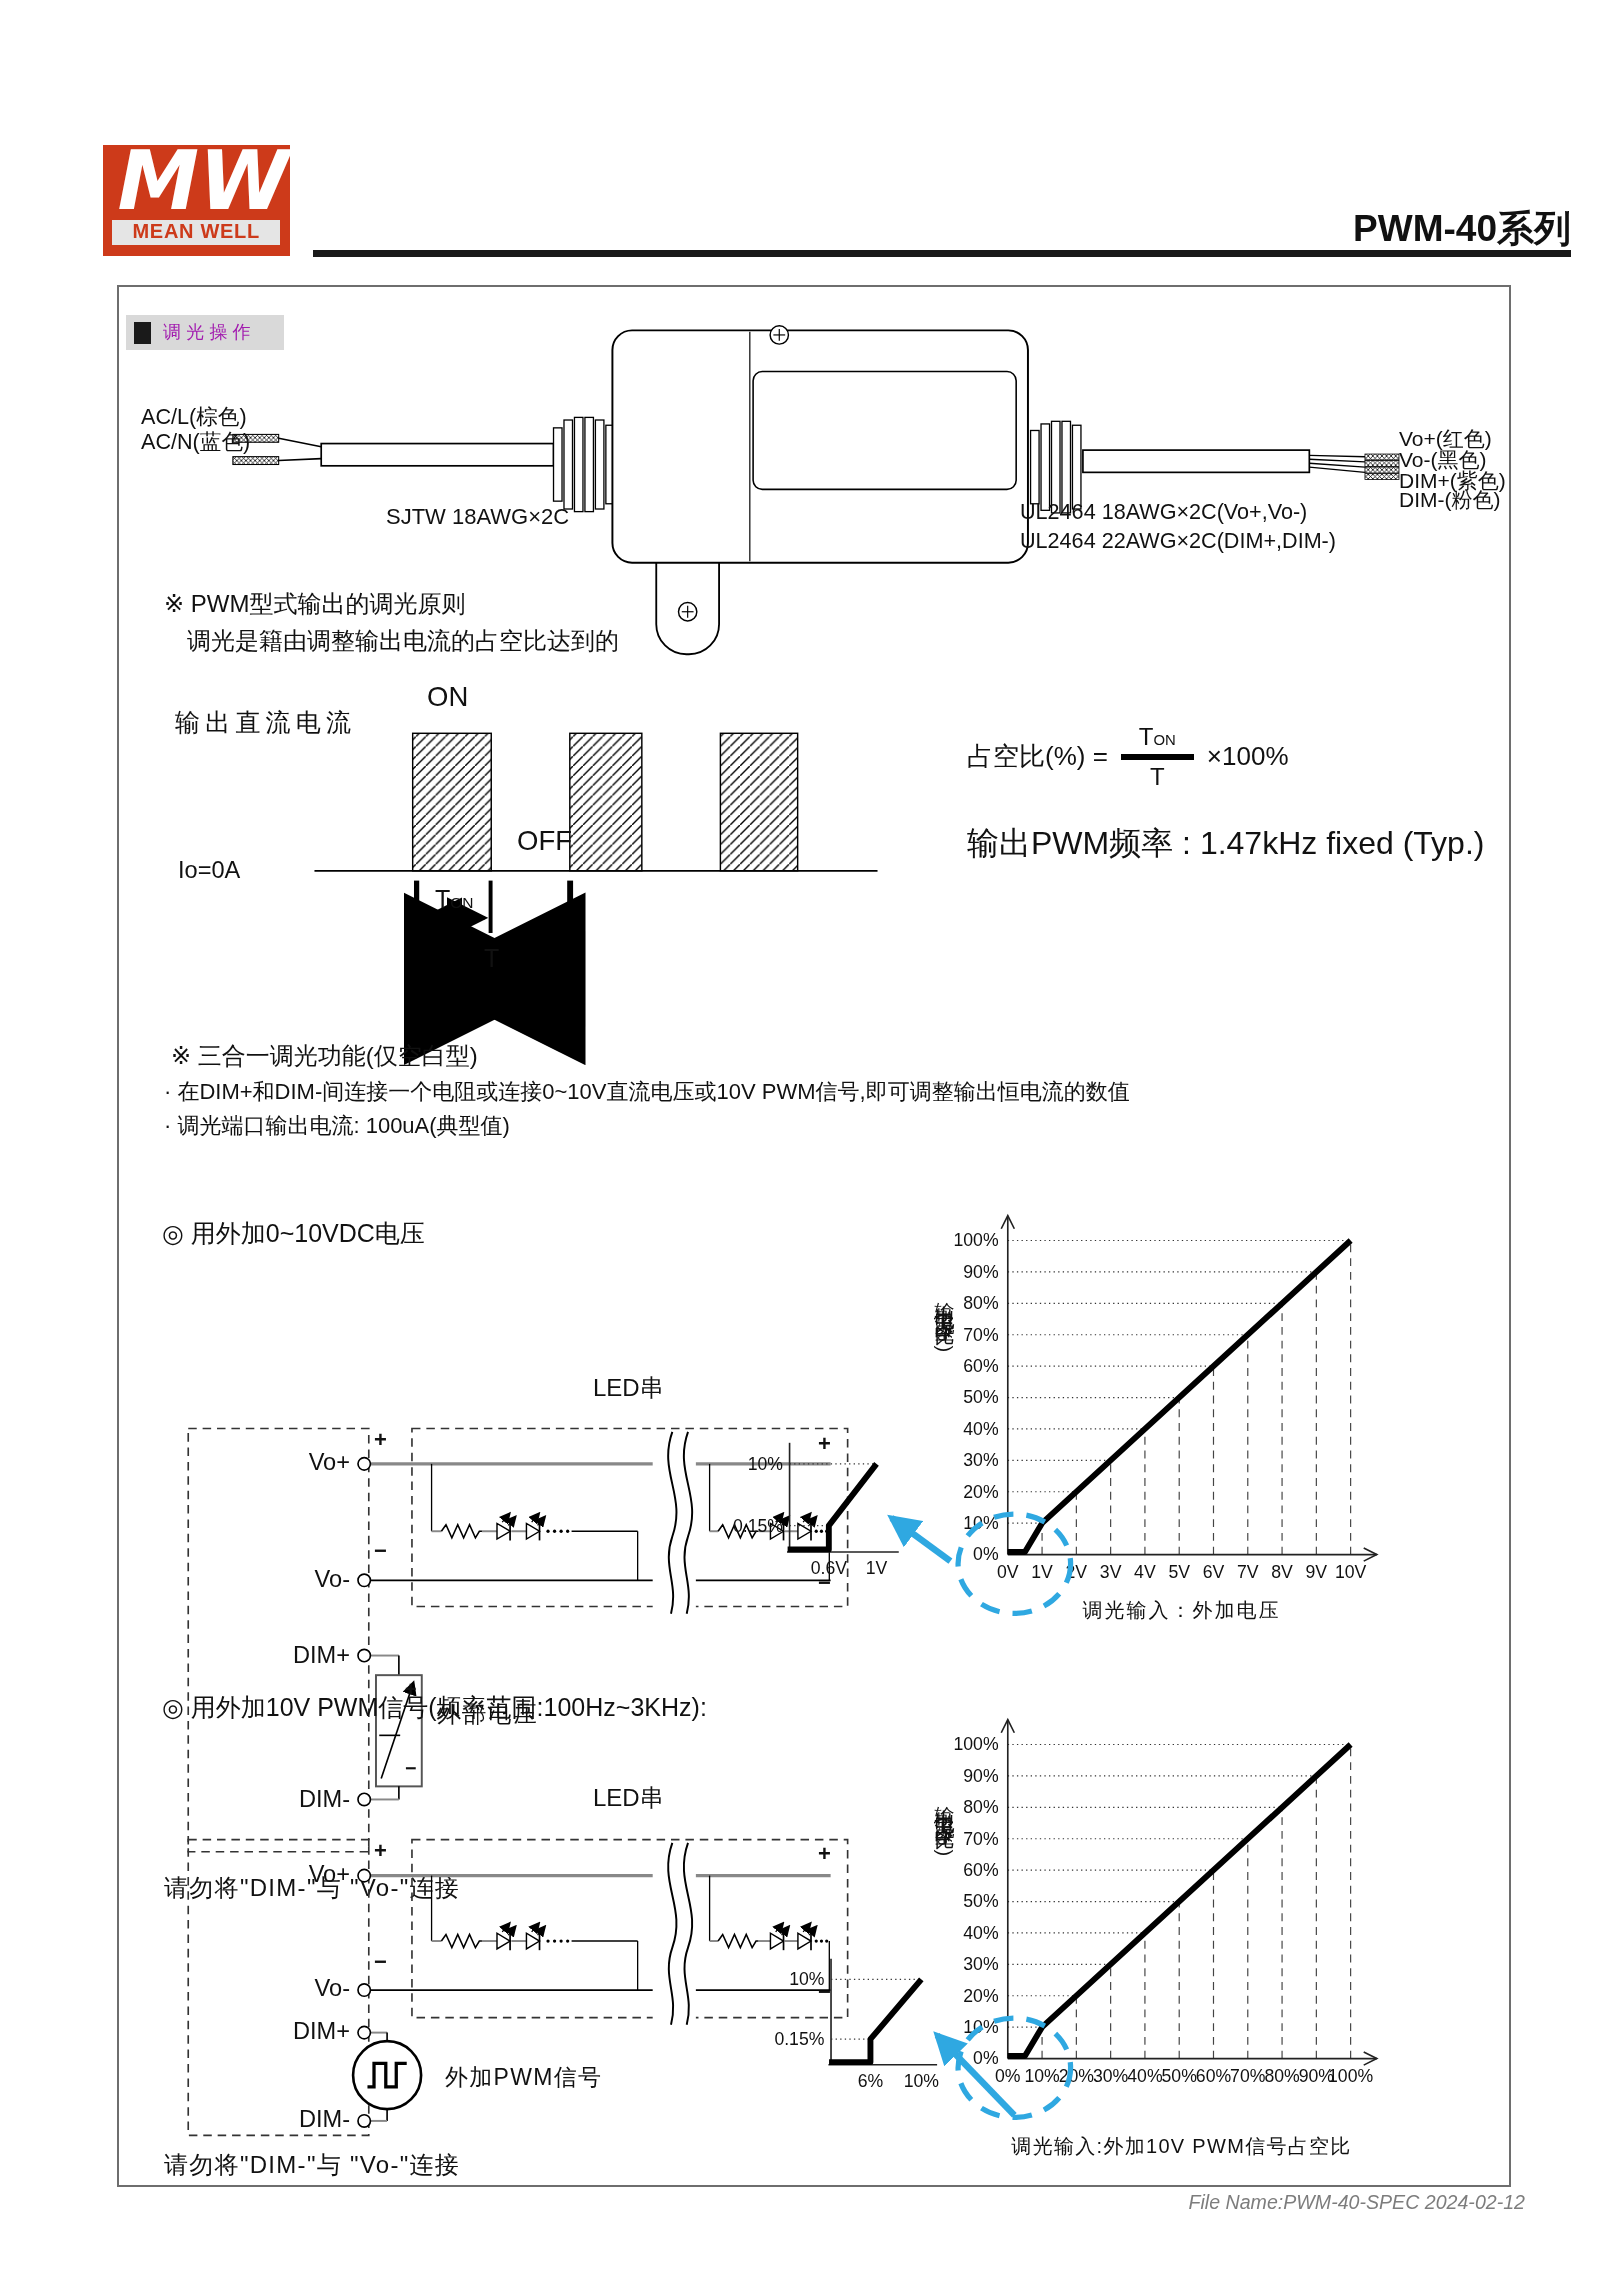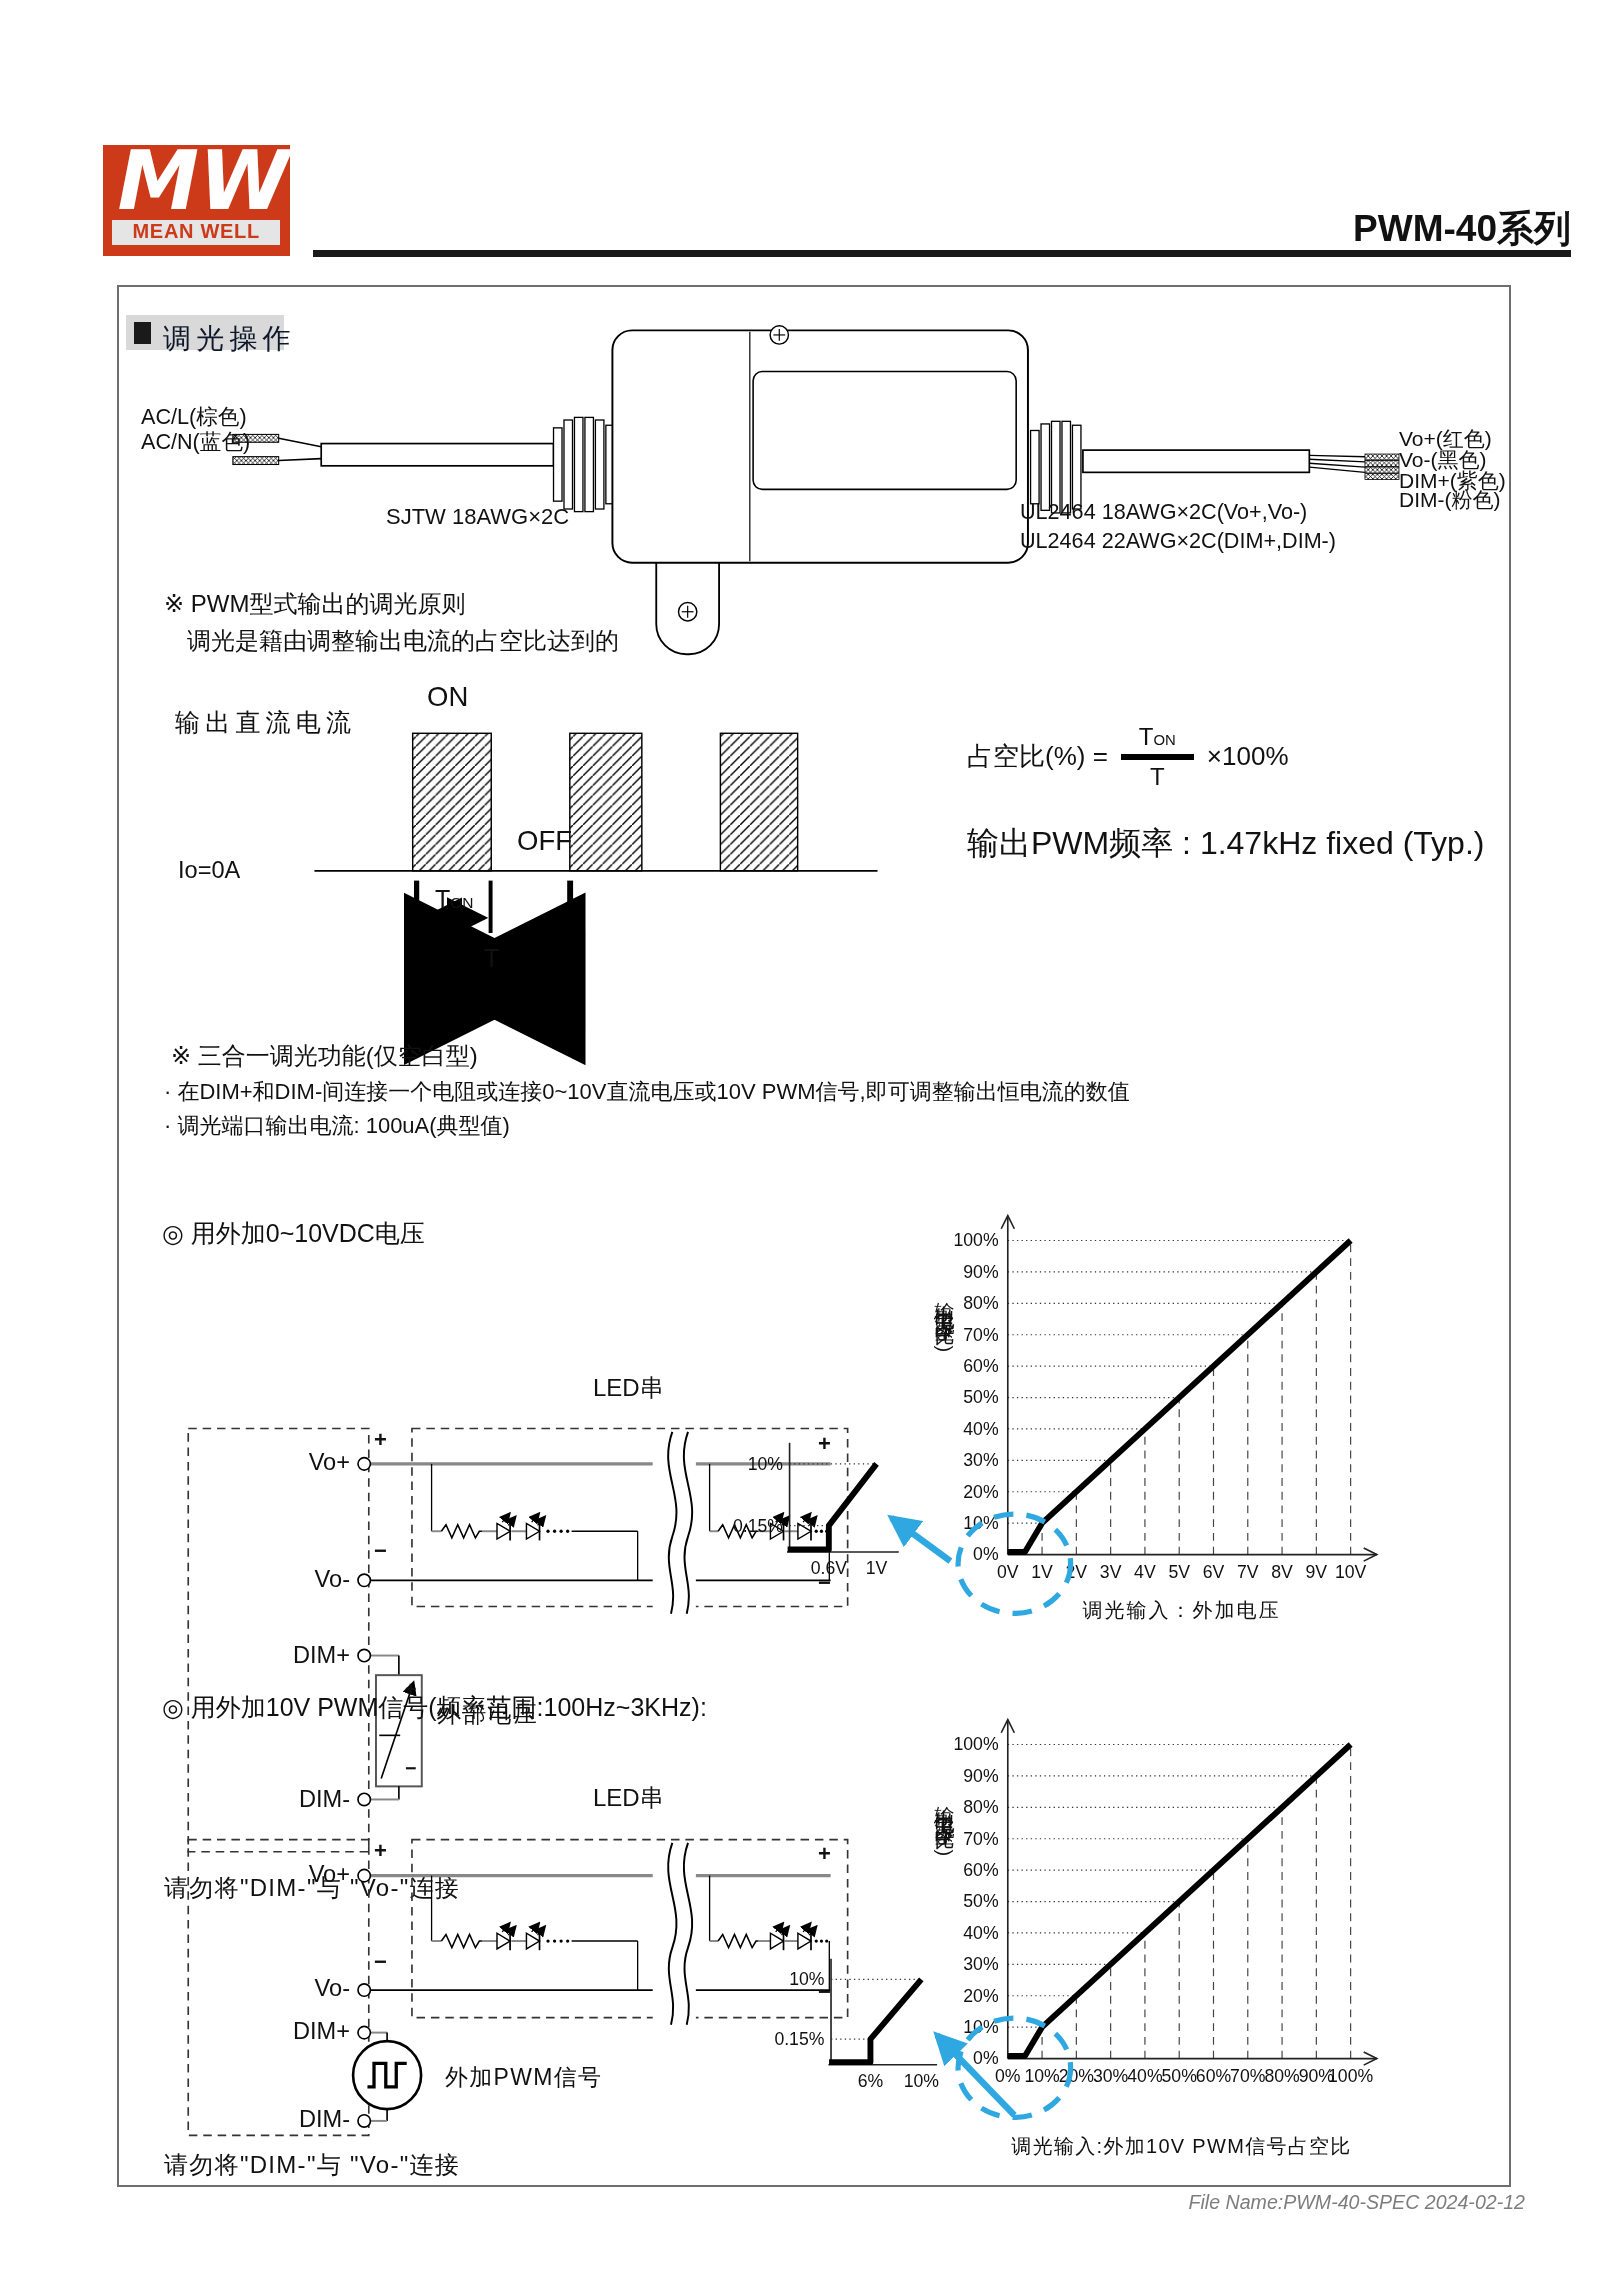--- a/index.html
+++ b/index.html
@@ -79,21 +79,21 @@
 
   <div class="abs rgt" style="left:1113px;top:204px;width:458px;font-size:37px;font-weight:bold;color:#111;">PWM-40系列</div>
   <div class="abs" style="left:313px;top:250px;width:1258px;height:7.2px;background:var(--rule);"></div>
 
   
   <div class="abs" style="left:117px;top:285px;width:1390px;height:1898px;border:2px solid #6e6e6e;"></div>
 
   
   <div class="abs" style="left:126px;top:315px;width:158px;height:35px;background:var(--labelbg);">
     <div class="abs" style="left:7.9px;top:6.5px;width:17px;height:22px;background:#1a1a1a;"></div>
-    <div class="abs" style="left:37px;top:4.6px;font-size:28px;letter-spacing:5.2px;color:#0f172a;">调光操作</div>
+    <div class="abs" style="left:37px;top:4.6px;font-size:18px;letter-spacing:5.2px;color:#a21caf;">调光操作</div>
   </div>
 
   
   <svg class="abs" style="left:223px;top:314px;" width="1178" height="373" viewBox="0 0 1800 570">
 
     <rect x="15" y="184" width="70" height="12" fill="url(#xh)" stroke="#000" stroke-width="1.6"></rect>
     <rect x="15" y="218" width="70" height="12" fill="url(#xh)" stroke="#000" stroke-width="1.6"></rect>
     <line x1="85" y1="190" x2="150" y2="203" class="wblk" stroke-width="2.4"></line>
     <line x1="85" y1="224" x2="150" y2="221" class="wblk" stroke-width="2.4"></line>
 

